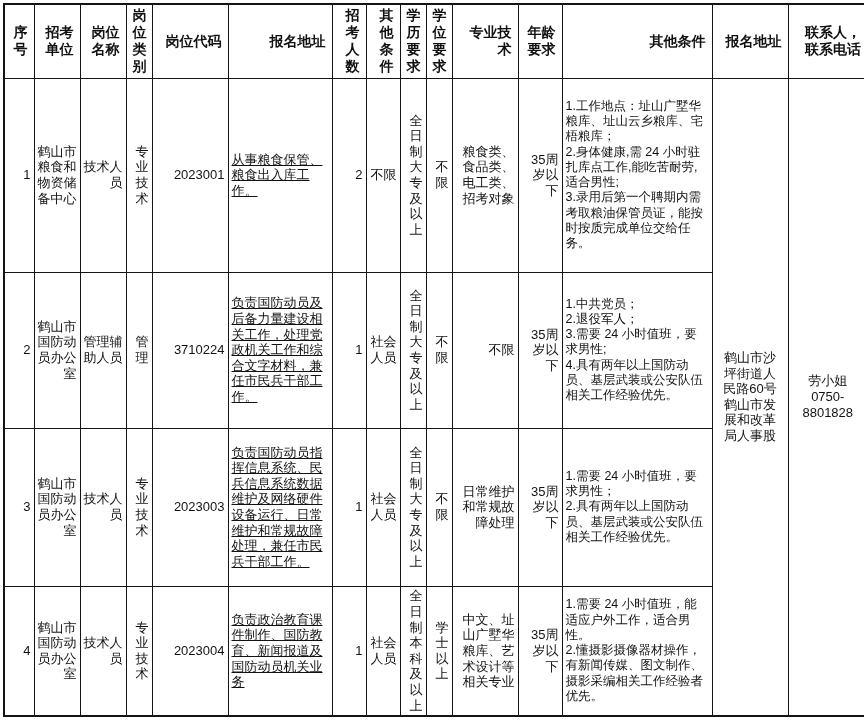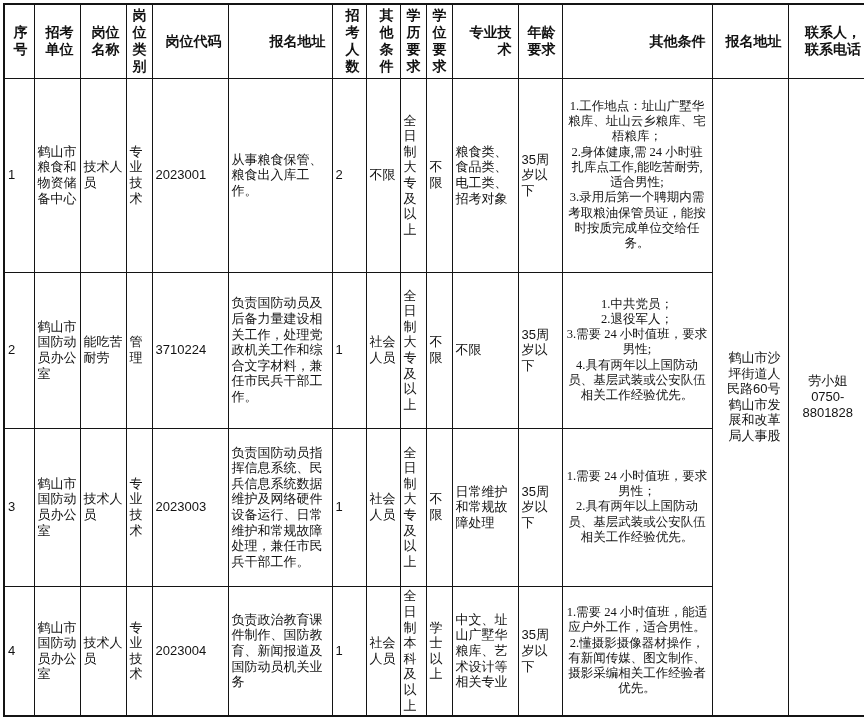--- a/index.html
+++ b/index.html
@@ -3,26 +3,26 @@
 <meta charset="utf-8">
 <style>
   html,body{margin:0;padding:0;background:#fff;color:#121212;
     font-family:"Liberation Sans","DejaVu Sans",sans-serif;}
   body{padding:3px;}
   table{border-collapse:collapse;table-layout:fixed;width:858px;}
   table,th,td{border:1.5px solid #141414;}
   table{border-width:2px;}
   th{font-weight:bold;font-size:14px;line-height:1.22;padding:0 6px;
      text-align:right;vertical-align:middle;word-break:break-all;}
-  td{font-size:13px;line-height:1.2;vertical-align:middle;text-align:left;
+  td{font-size:13px;line-height:1.2;vertical-align:middle;text-align:right;
      padding:0 3px;word-break:break-all;overflow:hidden;}
-  td.duties{text-align:left;padding:1px 3px;}
-  td.other{text-align:center;white-space:pre-line;font-size:12.5px;
-     line-height:1.22;padding:1px 3px;font-family:Liberation Serif, serif;}
-  td.addr{text-align:right;padding:0 7px;}
+  td.duties{text-align:left;padding:1px 3px;text-decoration:underline;}
+  td.other{text-align:left;white-space:pre-line;font-size:12.5px;
+     line-height:1.22;padding:1px 3px;}
+  td.addr{text-align:center;padding:0 7px;}
   td.contact{text-align:center;white-space:pre-line;}
   tr.hdr{height:74px;}
   tr.r1{height:194px;}
   tr.r2{height:156px;}
   tr.r3{height:158px;}
   tr.r4{height:130px;}
 </style>
 </head>
 <body>
 
@@ -81,21 +81,21 @@
 2.身体健康,需 24 小时驻扎库点工作,能吃苦耐劳,适合男性;
 3.录用后第一个聘期内需考取粮油保管员证，能按时按质完成单位交给任务。</td>
       <td class="addr" rowspan="4">鹤山市沙坪街道人民路60号鹤山市发展和改革局人事股</td>
       <td class="contact" rowspan="4">劳小姐
 0750-
 8801828</td>
     </tr>
     <tr class="r2">
       <td>2</td>
       <td>鹤山市国防动员办公室</td>
-      <td>能吃苦耐劳</td>
+      <td>管理辅助人员</td>
       <td>管理</td>
       <td>3710224</td>
       <td class="duties">负责国防动员及后备力量建设相关工作，处理党政机关工作和综合文字材料，兼任市民兵干部工作。</td>
       <td>1</td>
       <td>社会人员</td>
       <td>全日制大专及以上</td>
       <td>不限</td>
       <td>不限</td>
       <td>35周岁以下</td>
       <td class="other">1.中共党员；

